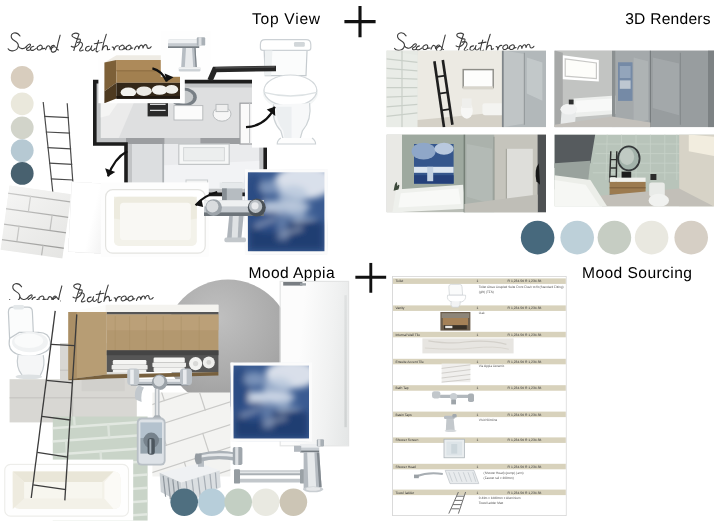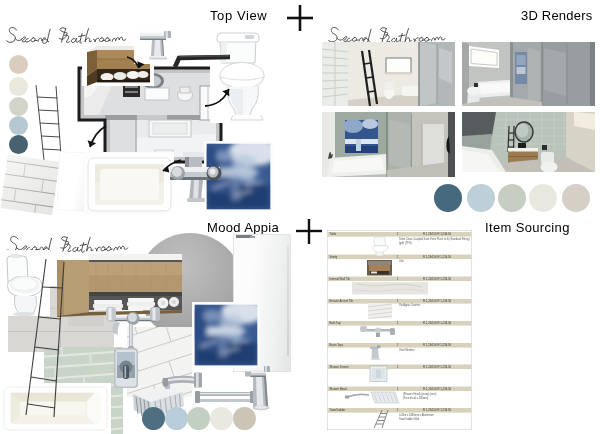--- a/index.html
+++ b/index.html
@@ -43,21 +43,21 @@
       <path d="M284,36 c-9,3 -7,14 2,10 c7,-3 4,-13 -2,-10 m4,8 l6,-2"></path>
 
       <path d="M298,46 c2,-7 5,-10 8,-8 c2,1 1,3 2,6 c2,-7 5,-10 8,-8 c2,1 1,3 2,6 c2,-7 5,-9 8,-7 c3,2 -1,8 5,8 c3,0 5,-2 6,-4"></path>
     </g>
   </defs>
 </svg>
 
 <div class="title" style="left:210px;top:8px;letter-spacing:0.6px;">Top View</div>
 <div class="title" style="left:521px;top:8px;letter-spacing:0.2px;text-align:center;">3D Renders</div>
 <div class="title" style="left:207px;top:220px;letter-spacing:0.35px;">Mood Appia</div>
-<div class="title" style="left:485px;top:220px;letter-spacing:0.35px;">Item Sourcing</div>
+<div class="title" style="left:485px;top:220px;letter-spacing:0.35px;">Mood Sourcing</div>
 
 <svg class="abs" style="left:286px;top:4px;" width="28" height="28" viewBox="0 0 28 28">
   <line x1="14" y1="1" x2="14" y2="27" stroke="#111" stroke-width="2.6"></line>
   <line x1="1" y1="14" x2="27" y2="14" stroke="#111" stroke-width="2.6"></line>
 </svg>
 <svg class="abs" style="left:296px;top:219px;" width="26" height="26" viewBox="0 0 26 26">
   <line x1="13" y1="0" x2="13" y2="25" stroke="#111" stroke-width="2.4"></line>
   <line x1="0" y1="12" x2="26" y2="12" stroke="#111" stroke-width="2.4"></line>
 </svg>
 

